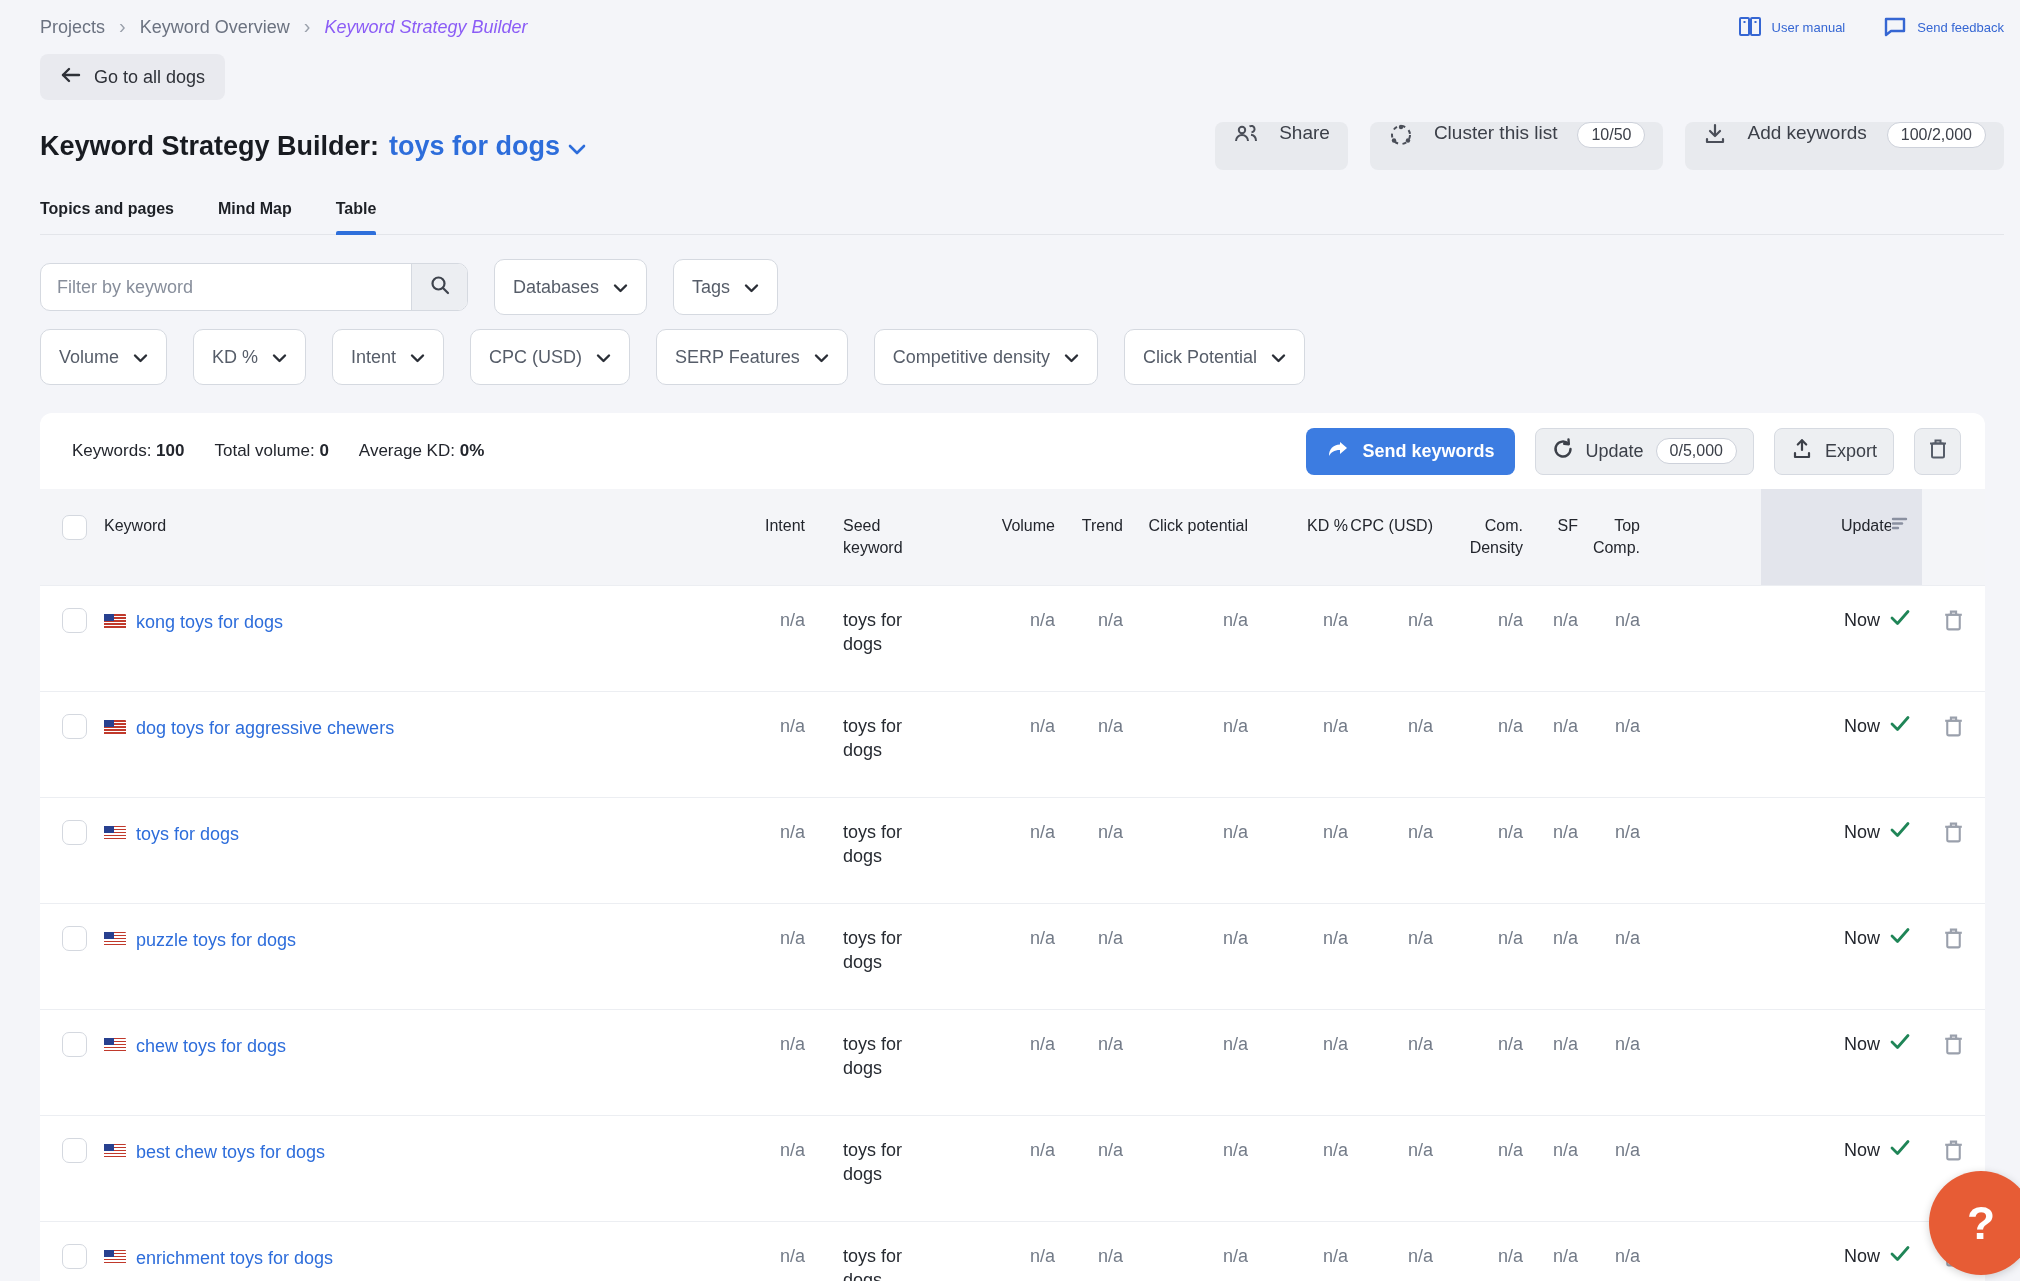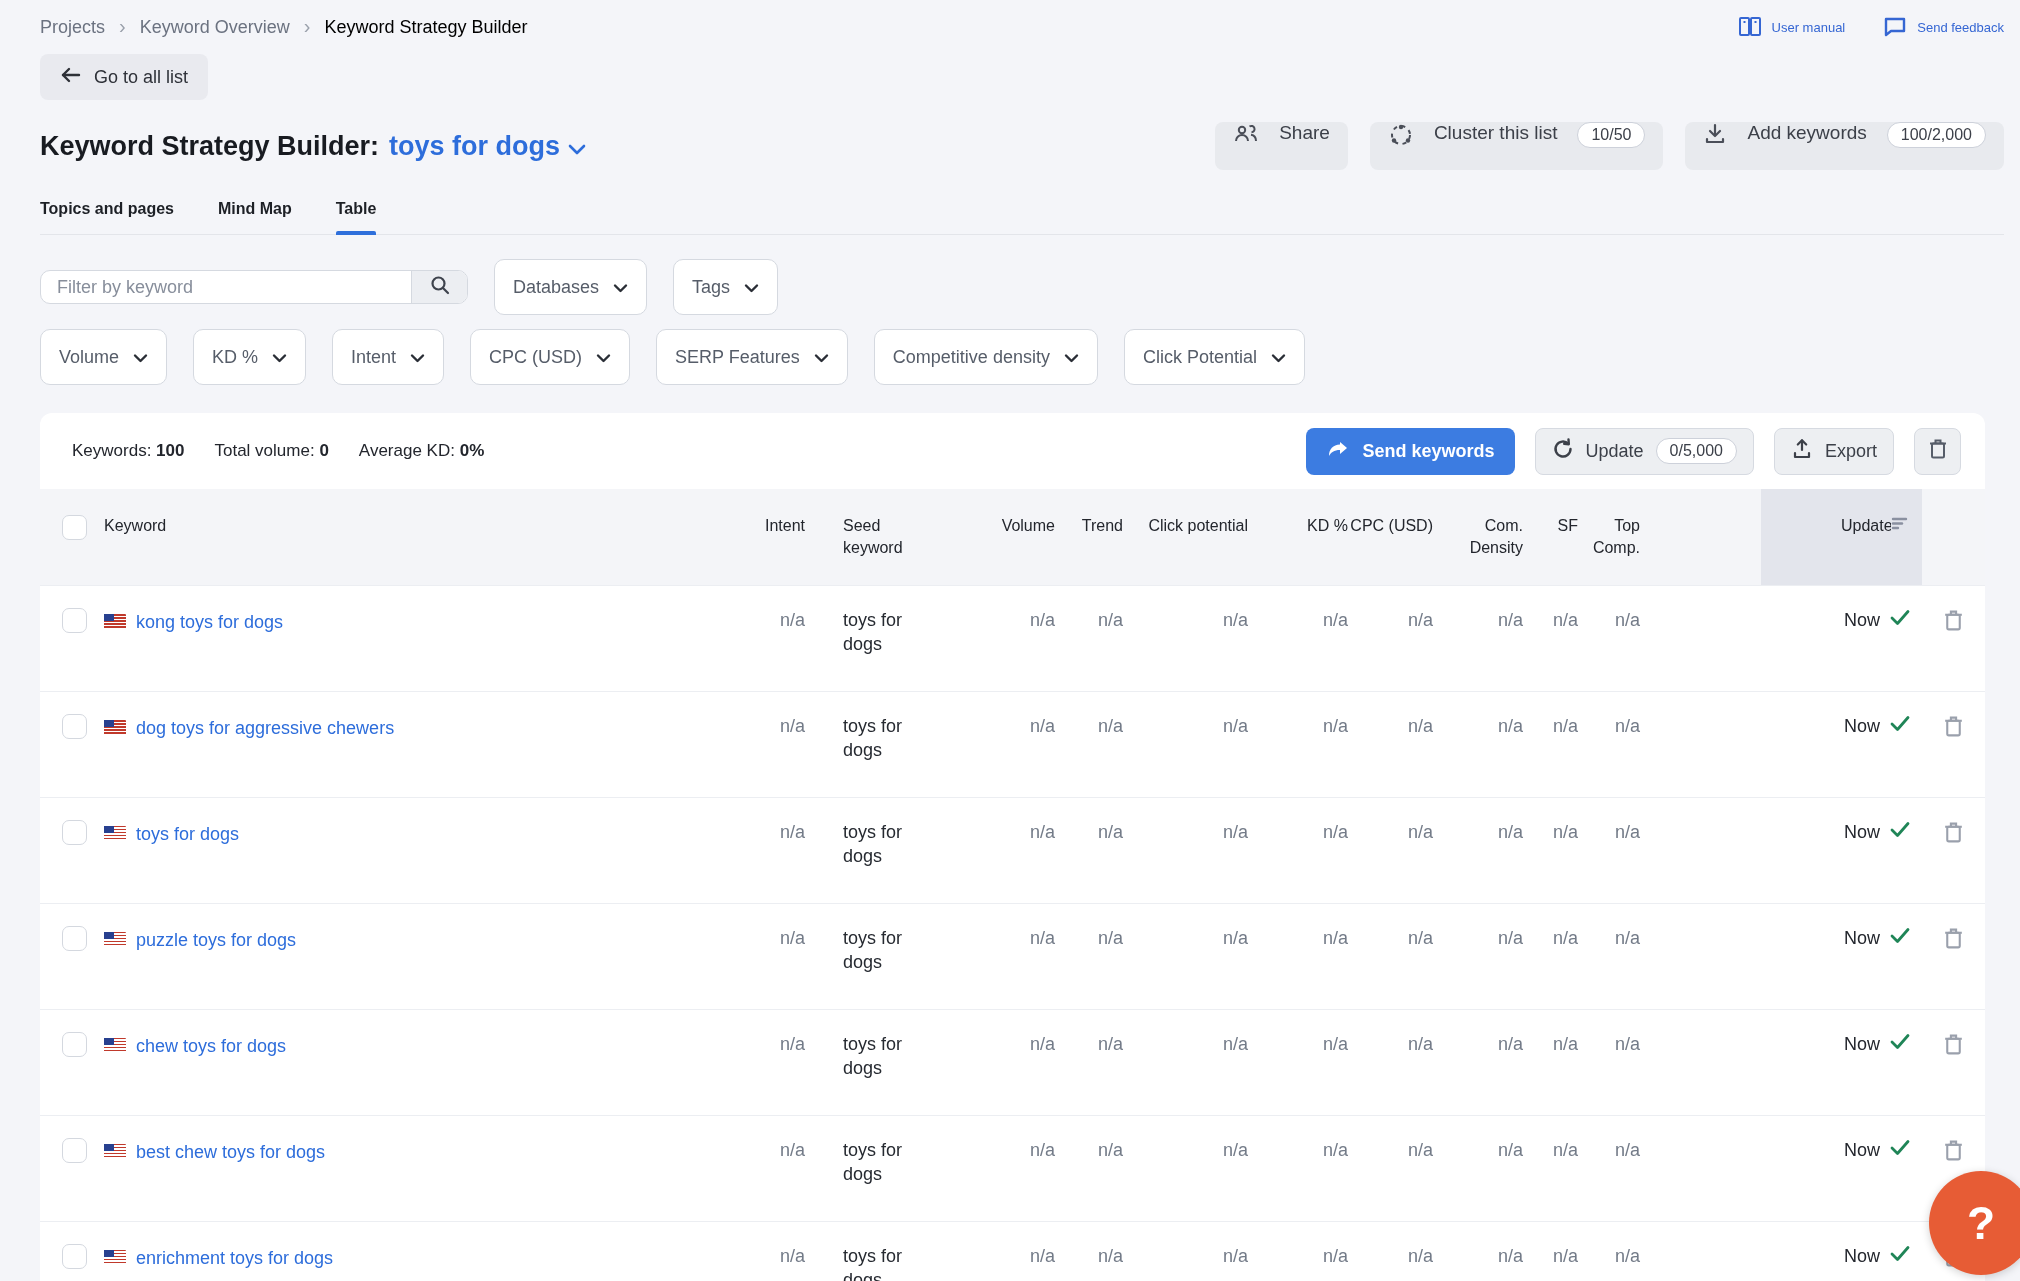--- a/index.html
+++ b/index.html
@@ -7,21 +7,21 @@
   .page {
     position:relative; width:2020px; height:1281px; overflow:hidden;
     background:#f4f5f9; font-family:"Liberation Sans", sans-serif; color:#23262d;
   }
   
   .top { padding:16px 16px 0 40px; }
   .crumb-row { display:flex; justify-content:space-between; align-items:center; }
   .breadcrumb { display:flex; align-items:center; gap:14px; font-size:18px; color:#6b7280; }
   .breadcrumb .sep { color:#9aa0ab; font-size:20px; line-height:1; margin-top:-2px; }
   .breadcrumb .crumb { cursor:pointer; }
-  .breadcrumb .crumb.current { color:#000000; }
+  .breadcrumb .crumb.current { color:#8b5cf6;font-style:italic; }
   .hdr-links { display:flex; align-items:center; gap:38px; }
   .hdr-link { display:flex; align-items:center; gap:10px; color:#3566d3; font-size:13px; font-weight:500; cursor:pointer; }
   .hdr-link svg { display:block; }
   .back-btn {
     margin-top:16px; display:inline-flex; align-items:center; gap:12px;
     background:#e9eaef; border-radius:8px; height:46px; padding:0 20px;
     font-size:18px; font-weight:500; color:#2e3138; cursor:pointer;
   }
   .title-row { margin-top:22px; display:flex; justify-content:space-between; align-items:center; }
   .page-title { font-size:27px; font-weight:700; color:#181b21; display:flex; align-items:center; gap:10px; }
@@ -41,21 +41,21 @@
   .tab.active::after { content:""; position:absolute; left:0; right:0; bottom:-1px; height:4px; background:#2e6fdb; border-radius:2px 2px 0 0; }
   
   .filters { margin-top:24px; }
   .filter-row { display:flex; gap:26px; align-items:center; }
   .filter-row + .filter-row { margin-top:14px; }
   .chip {
     display:flex; align-items:center; gap:14px; background:#fff; border:1px solid #d5d9e0;
     border-radius:10px; height:56px; padding:0 18px; font-size:18px; color:#565d69; cursor:pointer;
   }
   .chip svg { margin-top:2px; }
-  .kw-filter { display:flex; width:428px; height:34px; background:#fff; border:1px solid #d5d9e0; border-radius:10px; overflow:hidden; }
+  .kw-filter { display:flex; width:428px; height:48px; background:#fff; border:1px solid #d5d9e0; border-radius:10px; overflow:hidden; }
   .kw-filter input { flex:1; border:none; outline:none; padding:0 16px; font-size:18px; color:#23262d; font-family:"Liberation Sans",sans-serif; background:transparent; }
   .kw-filter input::placeholder { color:#878e9b; }
   .search-seg { width:56px; background:#eceef2; border-left:1px solid #d5d9e0; display:flex; align-items:center; justify-content:center; cursor:pointer; }
   
   .card { margin:28px 35px 0 40px; background:#fff; border-radius:12px 12px 0 0; height:900px; }
   .stats-bar { display:flex; align-items:center; height:76px; padding:0 24px 0 32px; }
   .stats { display:flex; align-items:center; gap:30px; font-size:17px; color:#23262d; }
   .stat b { font-weight:700; }
   .bar-actions { margin-left:auto; display:flex; align-items:center; gap:20px; }
   .btn-primary {
@@ -135,21 +135,21 @@
     </div>
 
     
     <div class="back-btn">
       <span><svg width="22" height="18" viewBox="0 0 22 18">
             <g fill="none" stroke="#2e3138" stroke-width="2.4" stroke-linecap="round">
               <line x1="3" y1="9" x2="19" y2="9"></line>
               <polyline points="9,3 3,9 9,15" stroke-linejoin="round"></polyline>
             </g>
           </svg></span>
-      <span>Go to all list</span>
+      <span>Go to all dogs</span>
     </div>
 
     
     <div class="title-row">
       <div class="page-title">
         <span>Keyword Strategy Builder:</span>
         <span class="list-name">
           <span>toys for dogs</span>
           <span><svg width="18" height="12" viewBox="0 0 18 12">
                 <polyline points="2,3 9,10 16,3" fill="none" stroke="#2d6ddb" stroke-width="2.6" stroke-linecap="round" stroke-linejoin="round"></polyline>

